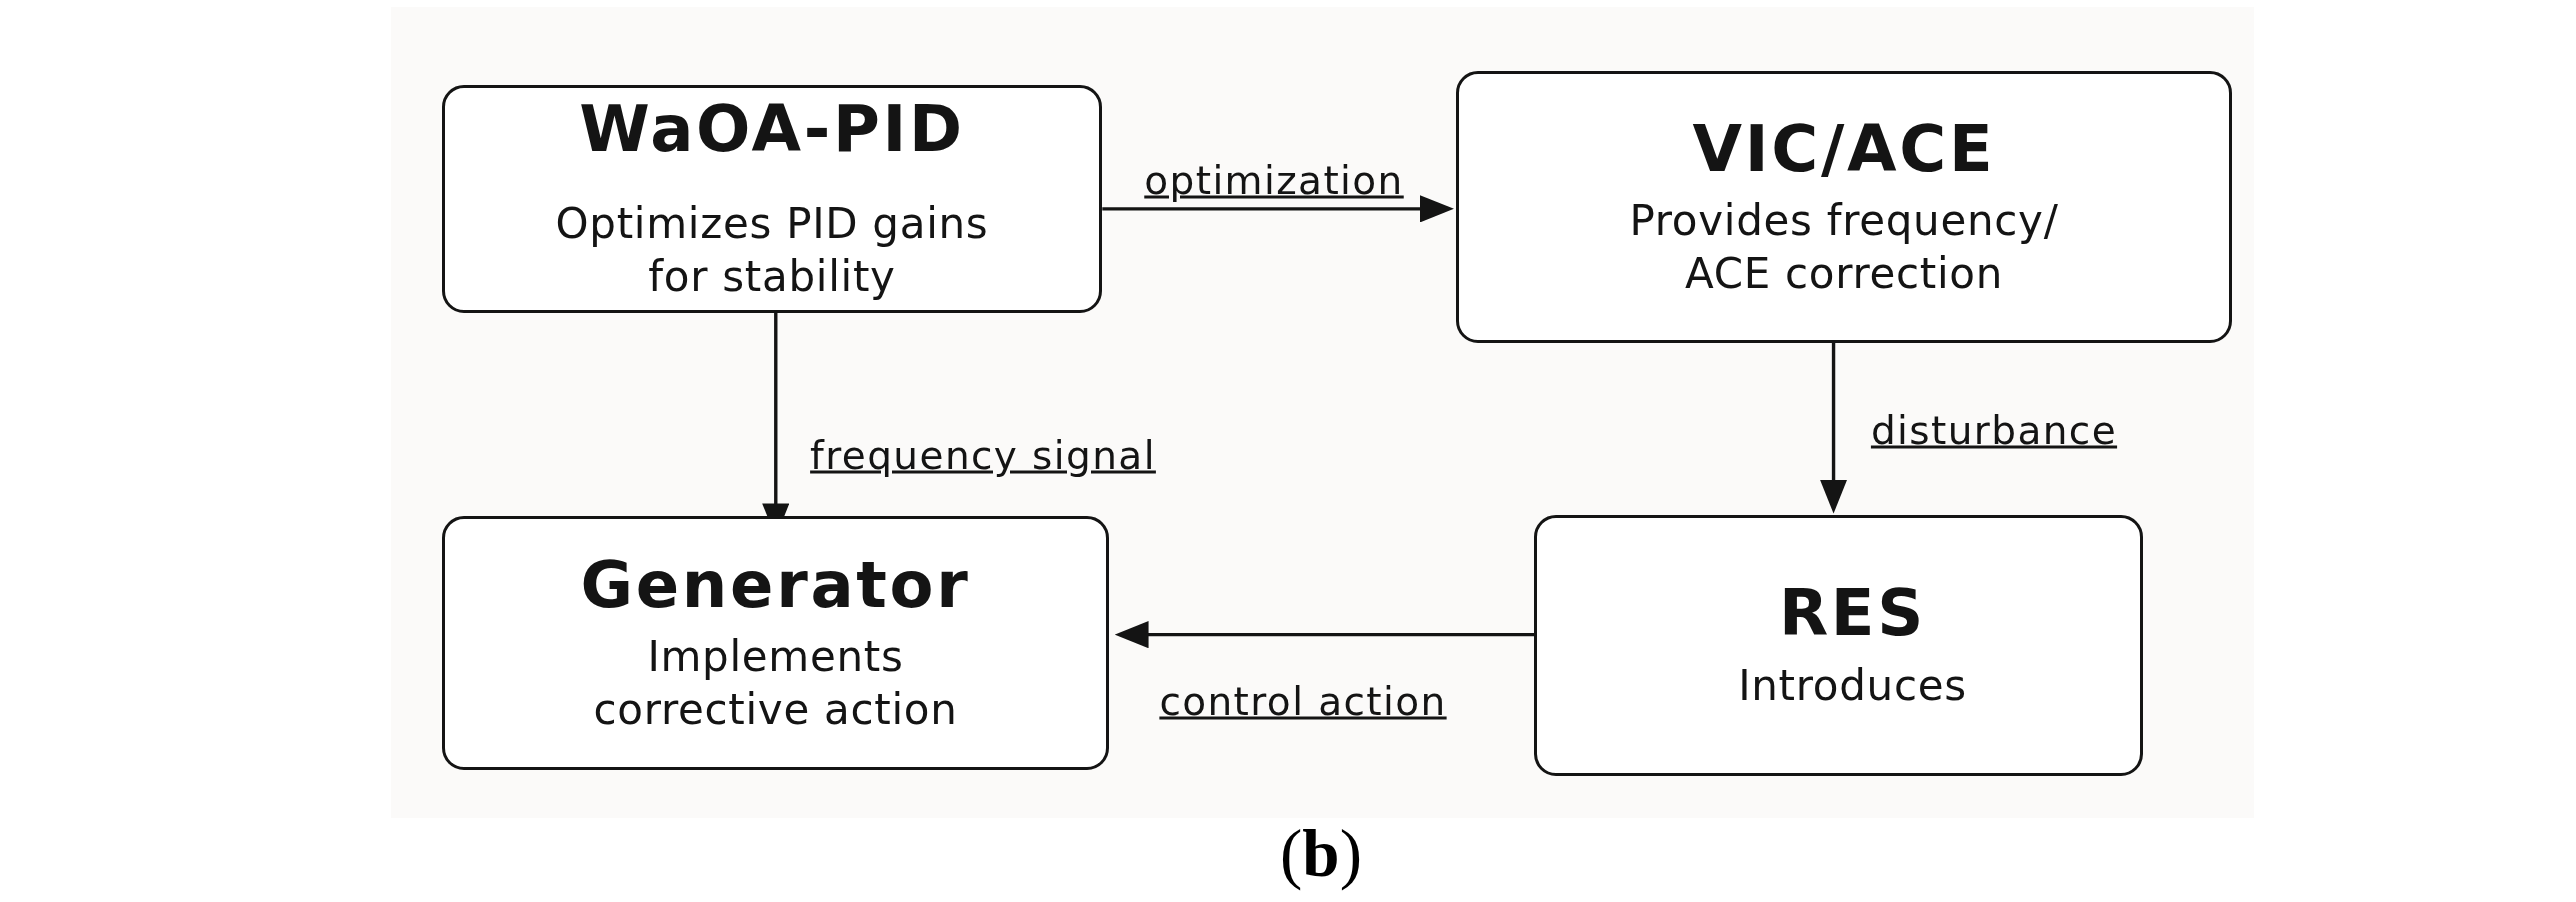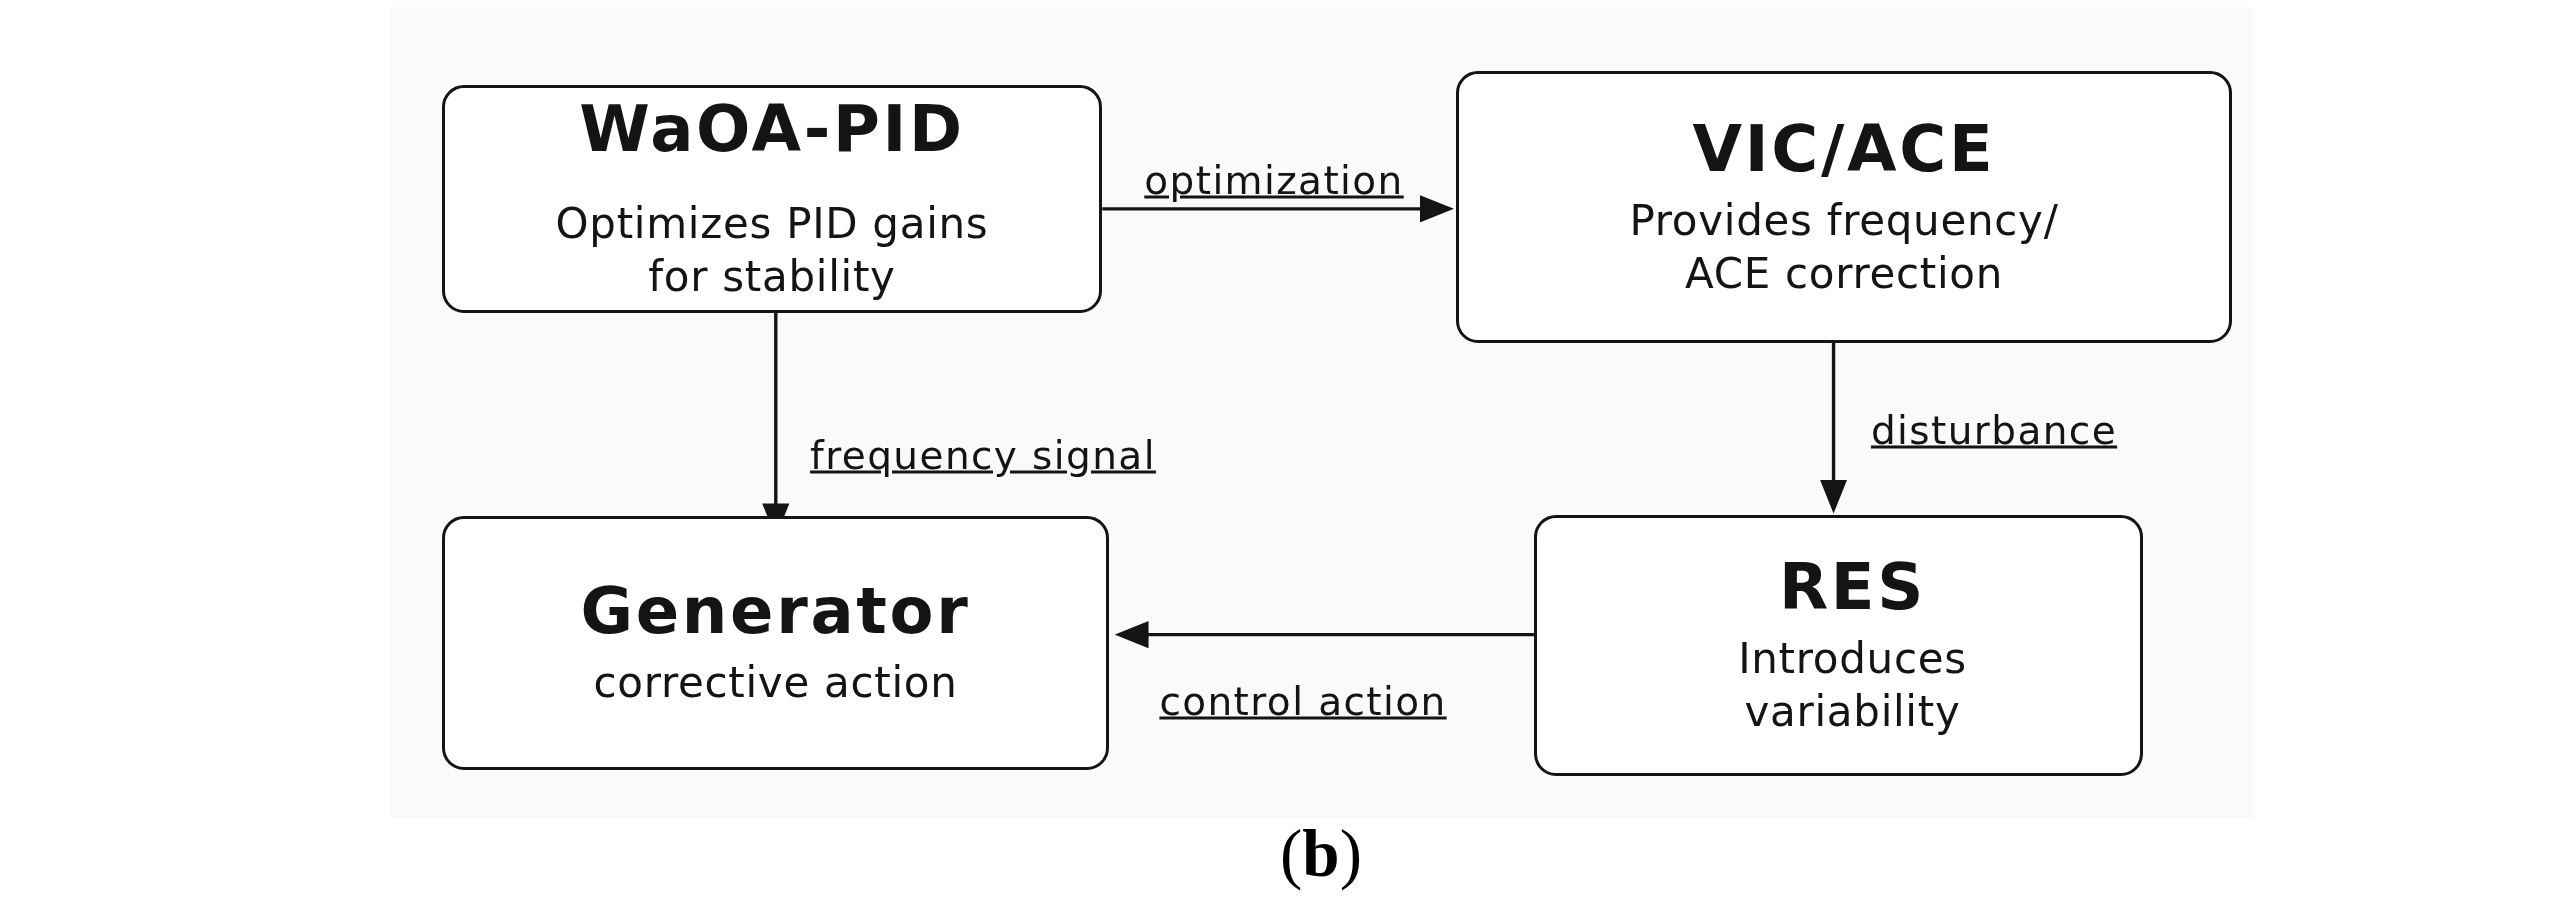--- a/index.html
+++ b/index.html
@@ -82,29 +82,29 @@
     <div class="node-title">VIC/ACE</div>
     <div class="node-desc">
       <div class="desc-line">Provides frequency/</div>
       <div class="desc-line">ACE correction</div>
     </div>
   </div>
 
   <div class="node node-generator">
     <div class="node-title">Generator</div>
     <div class="node-desc">
+      <div class="desc-line">Implements</div>
       <div class="desc-line">corrective action</div>
     </div>
   </div>
 
   <div class="node node-res">
     <div class="node-title">RES</div>
     <div class="node-desc">
       <div class="desc-line">Introduces</div>
-      <div class="desc-line">variability</div>
     </div>
   </div>
 
   <div class="edge-label label-optimization">optimization</div>
   <div class="edge-label label-frequency">frequency signal</div>
   <div class="edge-label label-disturbance">disturbance</div>
   <div class="edge-label label-control">control action</div>
 
   <div class="figure-caption">
     <span class="cap-paren">(</span><span class="cap-letter">b</span><span class="cap-paren">)</span>

